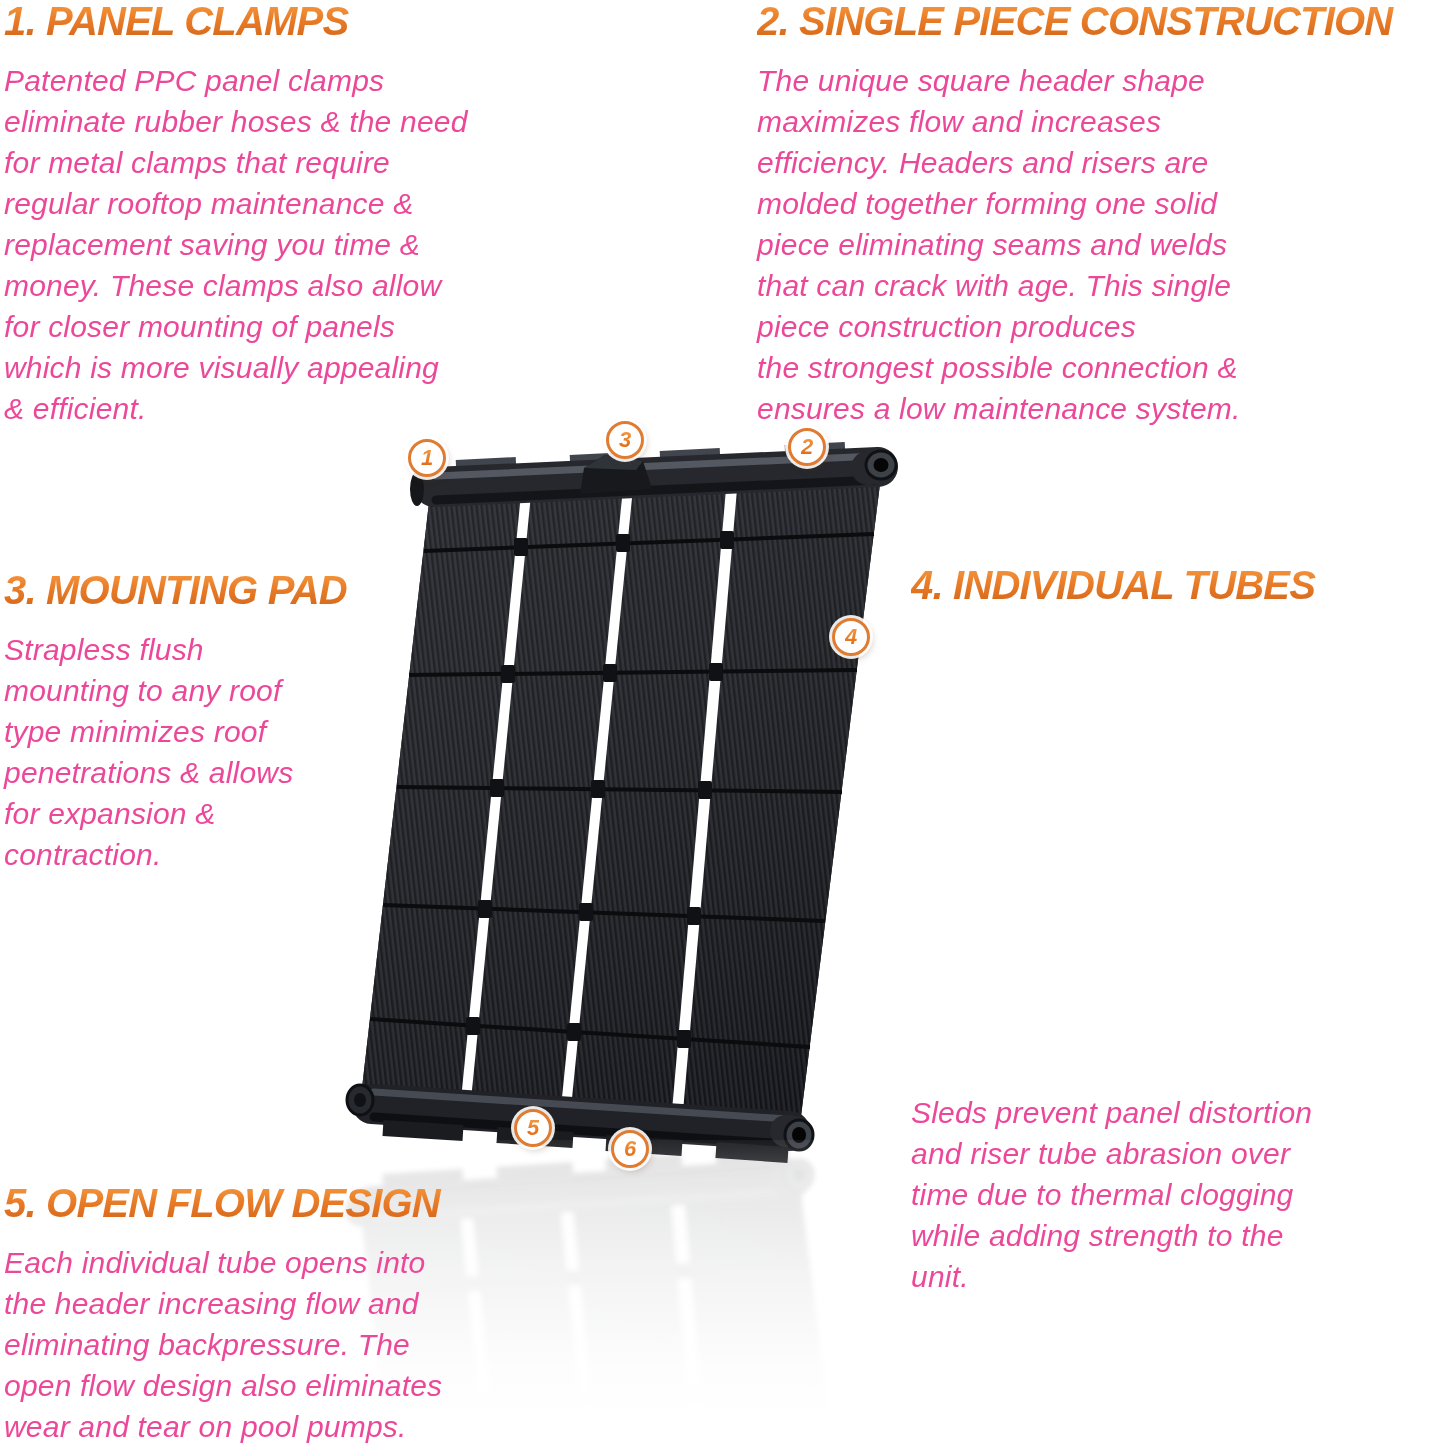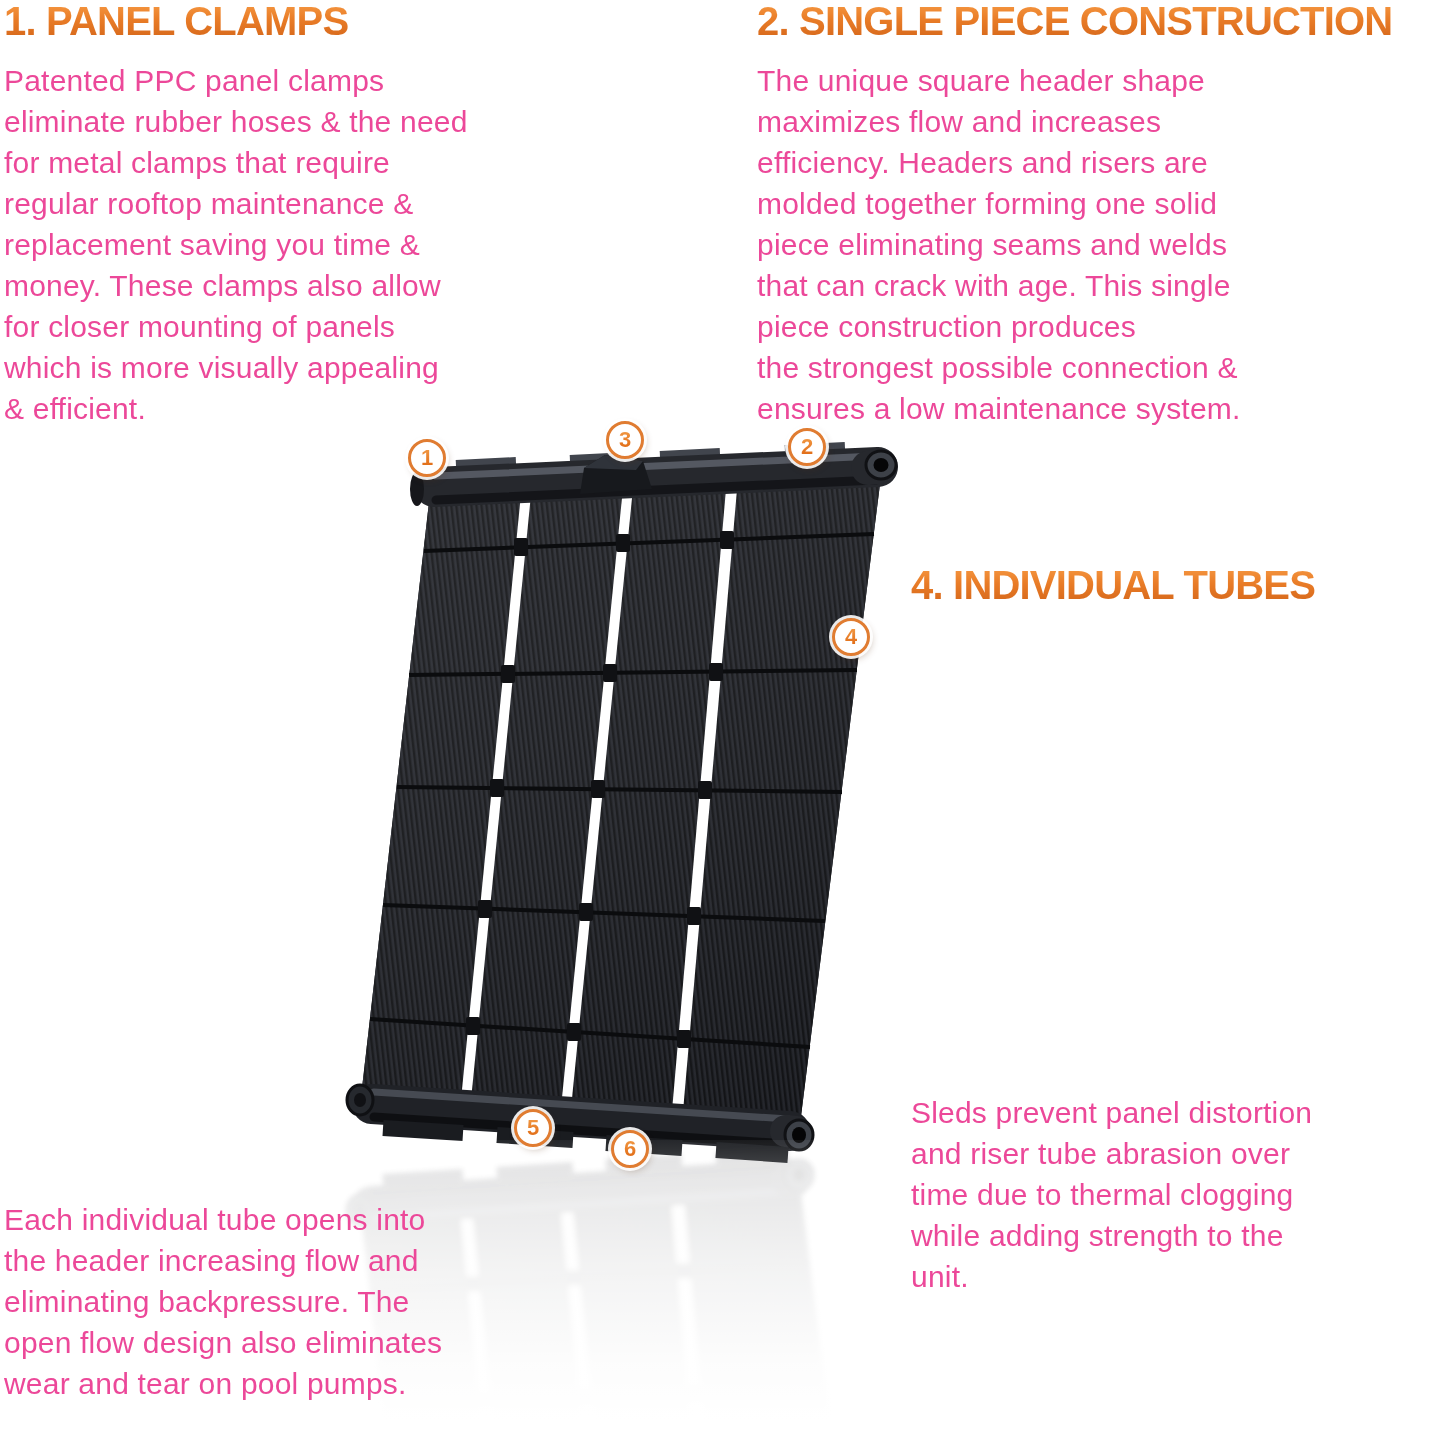--- a/index.html
+++ b/index.html
@@ -4,20 +4,21 @@
 <style>
   html, body { margin:0; padding:0; background:#ffffff; }
   body { font-family: "Liberation Sans", "DejaVu Sans", sans-serif; }
 
   .canvas {
     position: relative;
     width: 1445px;
     height: 1443px;
     background: #ffffff;
     overflow: hidden;
+    font-style: italic;
   }
 
   .panel-svg {
     position: absolute;
     inset: 0;
     width: 1445px;
     height: 1443px;
     z-index: 1;
   }
 
@@ -209,26 +210,36 @@
 maximizes flow and increases
 efficiency. Headers and risers are
 molded together forming one solid
 piece eliminating seams and welds
 that can crack with age. This single
 piece construction produces
 the strongest possible connection &amp;
 ensures a low maintenance system.</p>
   </section>
 
+  <section class="txt s3">
+    <h2 class="htitle">3. MOUNTING PAD</h2>
+    <p class="btext">Strapless flush
+mounting to any roof
+type minimizes roof
+penetrations &amp; allows
+for expansion &amp;
+contraction.</p>
+  </section>
 
   <section class="txt s4">
     <h2 class="htitle">4. INDIVIDUAL TUBES</h2>
   </section>
 
   <section class="txt s5">
+    <h2 class="htitle">5. OPEN FLOW DESIGN</h2>
     <p class="btext">Each individual tube opens into
 the header increasing flow and
 eliminating backpressure. The
 open flow design also eliminates
 wear and tear on pool pumps.</p>
   </section>
 
   <section class="txt s6">
     <p class="btext">Sleds prevent panel distortion
 and riser tube abrasion over

